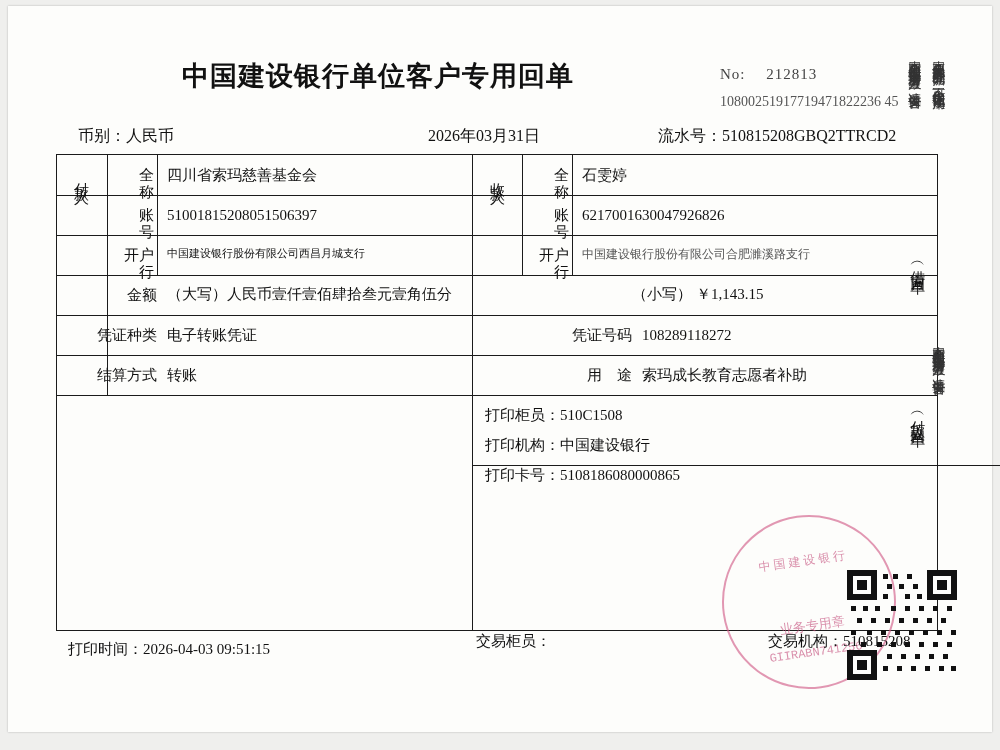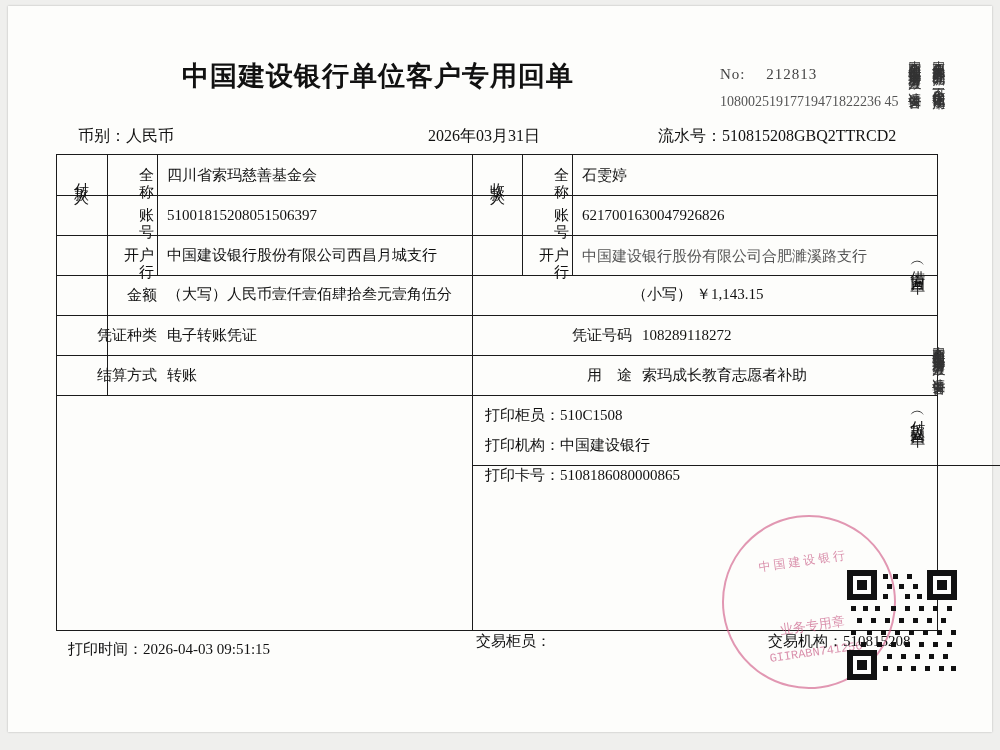--- a/index.html
+++ b/index.html
@@ -153,32 +153,32 @@
 
     <div class="cell sideways" style="left:16px;top:16px;">付款人</div>
 
     <div class="cell lbl" style="left:55px;top:12px;width:42px;">全　称</div>
     <div class="cell" style="left:110px;top:12px;width:295px;">四川省索玛慈善基金会</div>
 
     <div class="cell lbl" style="left:55px;top:52px;width:42px;">账　号</div>
     <div class="cell" style="left:110px;top:52px;width:295px;">51001815208051506397</div>
 
     <div class="cell lbl" style="left:55px;top:92px;width:42px;">开户行</div>
-    <div class="cell" style="left:110px;top:92px;width:300px;font-size:15px;">中国建设银行股份有限公司西昌月城支行</div>
+    <div class="cell" style="left:110px;top:92px;width:300px;font-size:11px;">中国建设银行股份有限公司西昌月城支行</div>
 
     <div class="cell sideways" style="left:432px;top:16px;">收款人</div>
 
     <div class="cell lbl" style="left:470px;top:12px;width:42px;">全　称</div>
     <div class="cell" style="left:525px;top:12px;width:340px;">石雯婷</div>
 
     <div class="cell lbl" style="left:470px;top:52px;width:42px;">账　号</div>
     <div class="cell" style="left:525px;top:52px;width:340px;">6217001630047926826</div>
 
     <div class="cell lbl" style="left:470px;top:92px;width:42px;">开户行</div>
-    <div class="cell" style="left:525px;top:93px;width:350px;font-size:15px;color:#555;">中国建设银行股份有限公司合肥濉溪路支行</div>
+    <div class="cell" style="left:525px;top:93px;width:350px;font-size:12px;color:#555;">中国建设银行股份有限公司合肥濉溪路支行</div>
 
     <div class="cell lbl" style="left:0px;top:132px;width:100px;">金额</div>
     <div class="cell" style="left:110px;top:131px;width:420px;">
       <span>（大写）</span><span>人民币壹仟壹佰肆拾叁元壹角伍分</span>
     </div>
     <div class="cell" style="left:575px;top:131px;width:300px;">
       <span>（小写）</span><span style="margin-left:4px;">￥1,143.15</span>
     </div>
 
     <div class="cell lbl" style="left:0px;top:172px;width:100px;">凭证种类</div>

